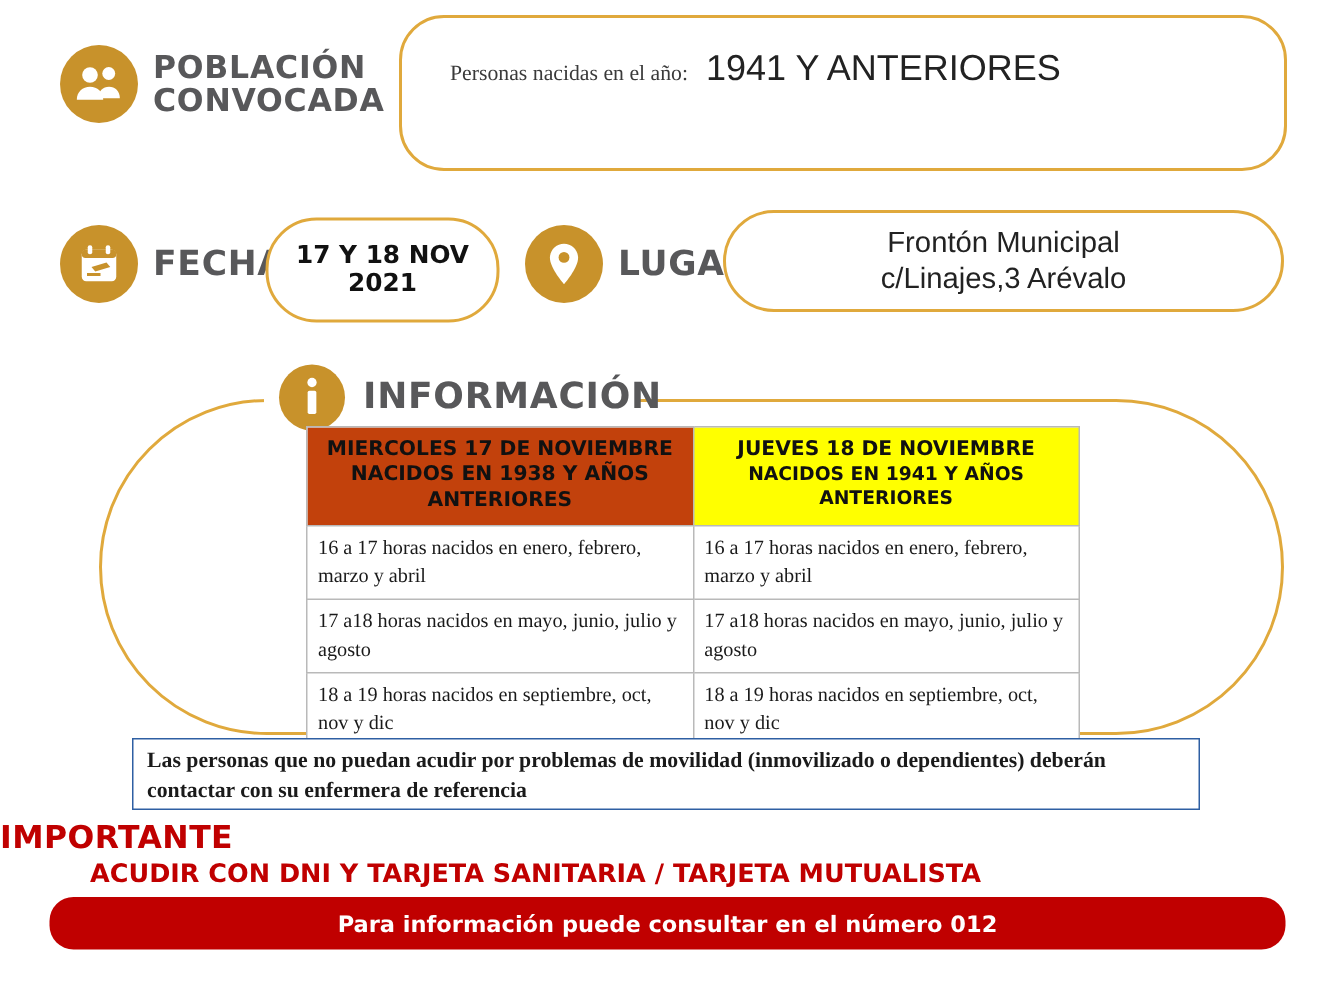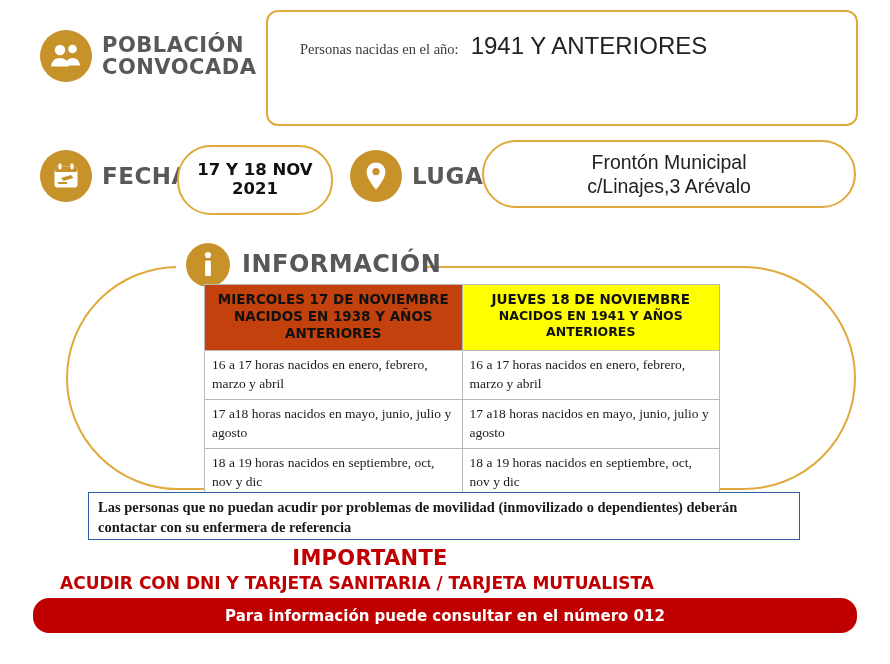--- a/index.html
+++ b/index.html
@@ -61,23 +61,23 @@
     gap: 10px;
   }
   #poblacion-title {
     font-size: 21px;
   }
   #poblacion-pill {
     position: absolute;
     left: 232px;
     top: 2px;
     width: 592px;
-    height: 116px;
+    height: 104px;
     padding: 12px 18px;
-    border-radius: 12px;
+    border-radius: 30px;
   }
   .row-line {
     display: flex;
     align-items: baseline;
     gap: 12px;
   }
   .lbl-small {
     font-family: "Liberation Serif", serif;
     font-size: 14.5px;
     color: #3a3a3a;
@@ -253,21 +253,20 @@
     line-height: 1.35;
     color: #1a1a1a;
   }
 
   
   #importante {
     position: absolute;
     left: 0;
     top: 546px;
     width: 740px;
-    text-align: center;
     font-family: "DejaVu Sans", sans-serif;
     font-weight: bold;
     font-size: 21px;
     color: #c00000;
     letter-spacing: 0.3px;
   }
   #acudir {
     position: absolute;
     left: 0;
     top: 573px;

